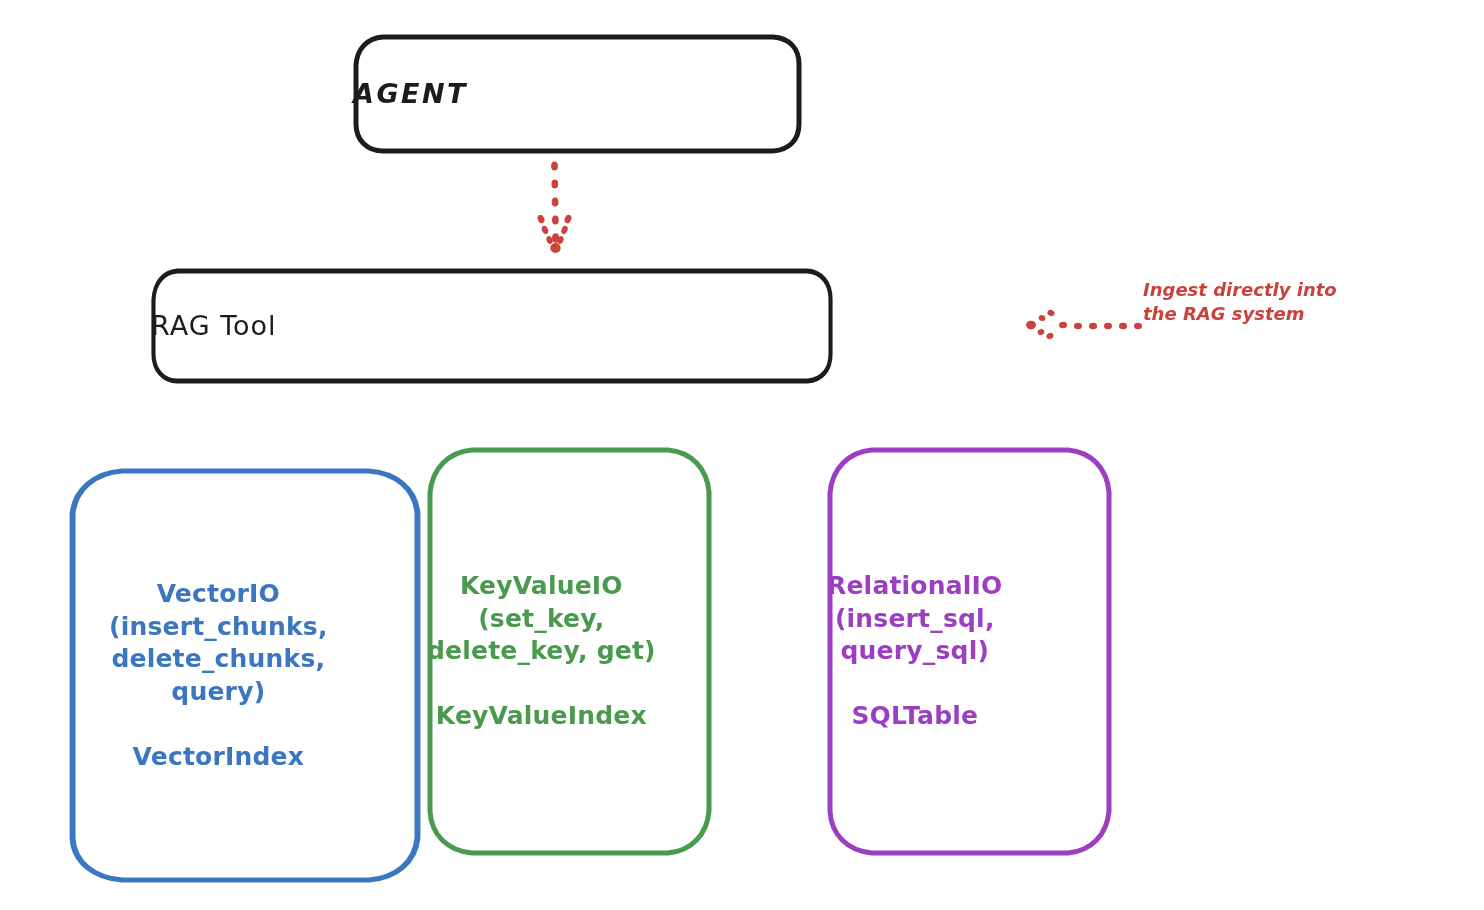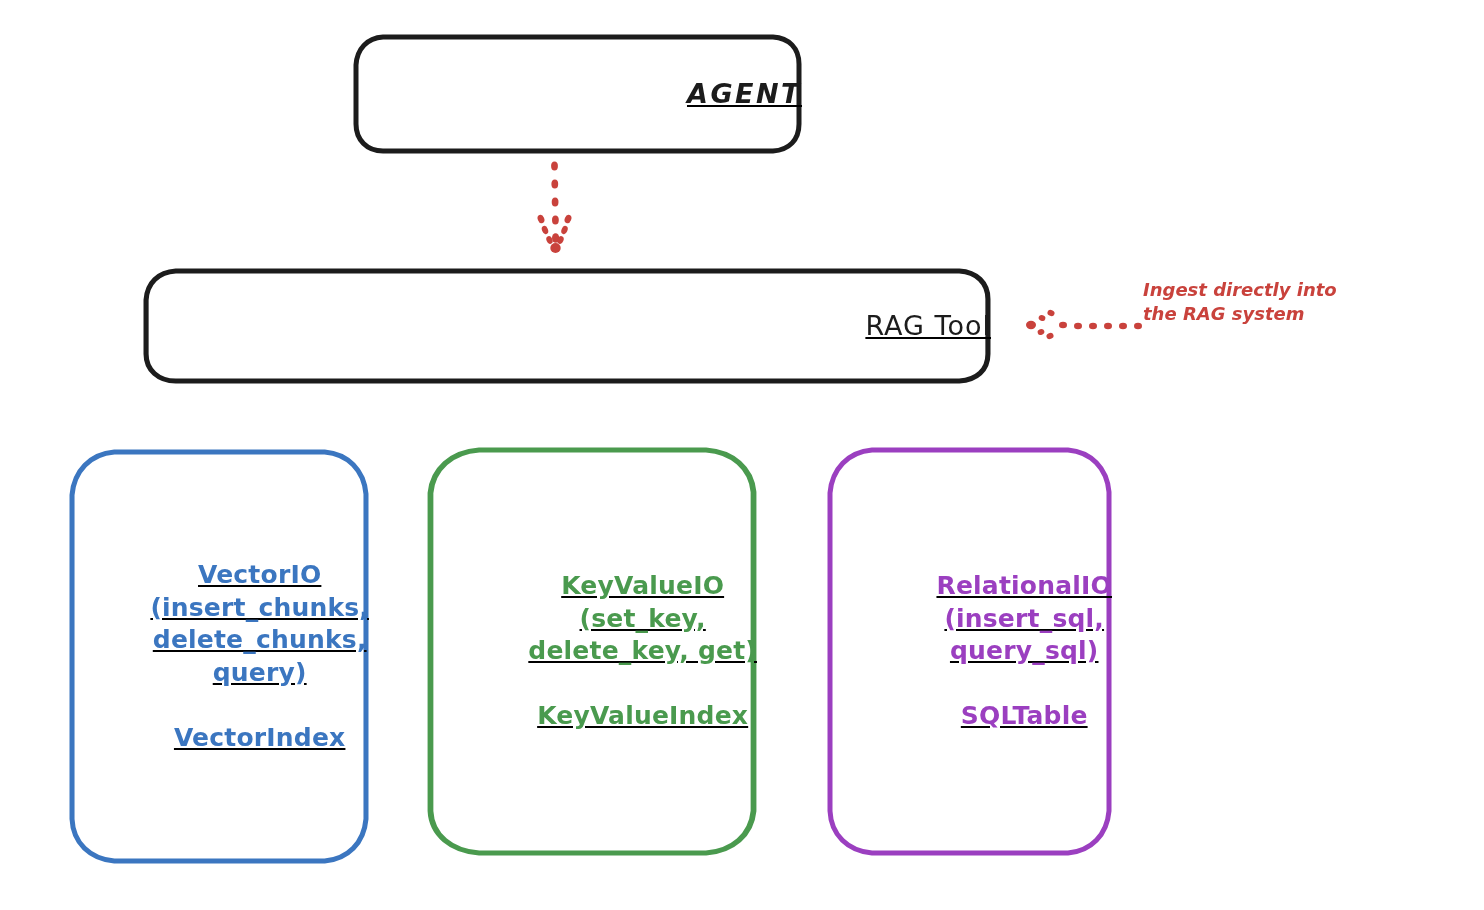--- a/index.html
+++ b/index.html
@@ -18,24 +18,23 @@
     background: #ffffff;
     overflow: hidden;
   }
 
   
   .node {
     position: absolute;
     box-sizing: border-box;
     display: flex;
     align-items: center;
-    justify-content: flex-end;
+    justify-content: flex-start;
     background: #ffffff;
     text-align: center;
-    text-decoration: underline;
   }
   .node .node-label {
     position: relative;
     z-index: 2;
     white-space: pre-line;
     line-height: 1.30;
     letter-spacing: 0.2px;
   }
   .node svg.frame {
     position: absolute;
@@ -56,46 +55,47 @@
   }
   #agent-node .node-label {
     font-size: 27px;
     font-style: italic;
     font-weight: 700;
     letter-spacing: 2.5px;
     color: #1c1c1c;
   }
 
   #ragtool-node {
-    left: 143px;
+    left: 151px;
     top: 268px;
-    width: 848px;
+    width: 682px;
     height: 116px;
   }
   #ragtool-node .node-label {
     font-size: 27px;
     color: #1c1c1c;
     letter-spacing: 1px;
   }
 
   
   .leaf-node .node-label {
     font-size: 25px;
     font-weight: 600;
   }
   #vectorio-node {
     left: 69px;
-    top: 449px;
-    width: 300px;
+    top: 468px;
+    width: 352px;
     height: 415px;
+    padding-left: 40px;
   }
   #keyvalueio-node {
     left: 427px;
     top: 447px;
-    width: 330px;
+    width: 285px;
     height: 409px;
   }
   #relationalio-node {
     left: 779px;
     top: 447px;
     width: 285px;
     height: 409px;
     margin-left: 48px;
   }
 

